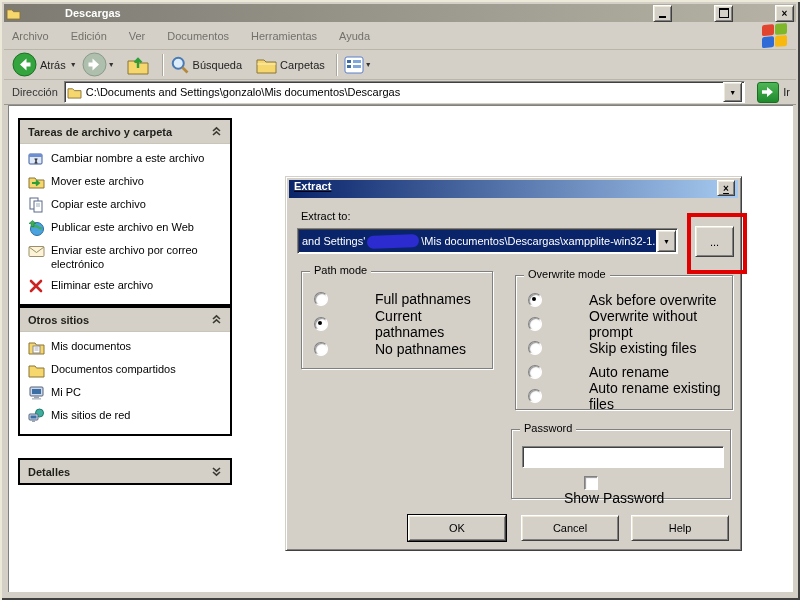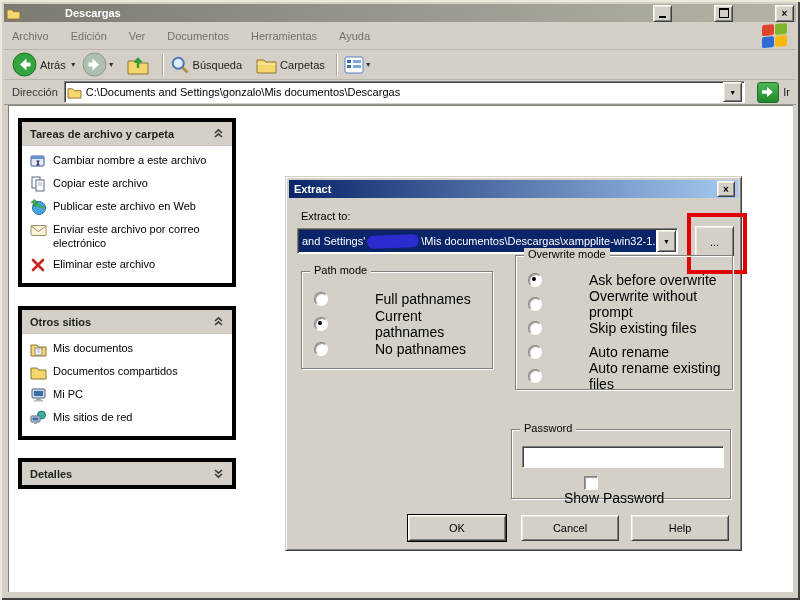--- a/index.html
+++ b/index.html
@@ -36,38 +36,38 @@
               padding-left:8px;border-bottom:1px solid #9a978c;}
   .addr-label{font-size:11px;color:#333;margin-right:6px;}
   .addr-input{flex:1;height:20px;display:flex;align-items:center;padding:0 2px;font-size:11px;color:#000;}
   .addr-drop{width:17px;height:18px;display:flex;align-items:center;justify-content:center;font-size:7px;margin-left:auto;}
   .go-btn{width:20px;height:19px;border-radius:3px;background:linear-gradient(#4eb656,#1f8a2c);
           border:1px solid #17701f;display:flex;align-items:center;justify-content:center;margin:0 4px 0 8px;}
   .go-label{font-size:11px;color:#222;margin-right:6px;}
   
   .content{position:absolute;left:8px;top:105px;width:784px;height:486px;background:#fff;
            border-top:1px solid #808080;border-left:1px solid #808080;}
-  .task-box{position:absolute;width:210px;background:#fff;border:4px solid #000000;}
+  .task-box{position:absolute;width:210px;background:#fff;border:2px solid #000000;}
   .task-header{height:23px;background:#d4d0c8;display:flex;align-items:center;padding:0 8px;
                border-bottom:1px solid #c9c6b8;}
   .task-header span.t{font-size:11px;font-weight:bold;color:#1f1f1a;flex:1;}
   .task-body{padding:7px 6px 8px 8px;}
   .task-row{display:flex;align-items:flex-start;margin-bottom:7px;}
   .task-row:last-child{margin-bottom:2px;}
   .task-icon{width:17px;height:16px;flex:0 0 17px;margin-right:6px;}
   .task-label{font-size:11px;color:#000;line-height:14px;}
   .file-item{position:absolute;left:256px;top:112px;display:flex;align-items:flex-start;}
   .file-text{background:#d4d0c8;padding:3px 6px;margin-left:3px;margin-top:4px;}
   .file-line{font-size:11px;color:#000;line-height:14px;white-space:nowrap;}
   
   .dialog{position:absolute;left:285px;top:176px;width:455px;height:373px;background:#d4d0c8;
           border:1px solid;border-color:#d4d0c8 #404040 #404040 #d4d0c8;
           box-shadow:inset 1px 1px 0 #ffffff, inset -1px -1px 0 #808080;}
   .dlg-title{position:absolute;left:3px;top:3px;right:3px;height:18px;
-             background:linear-gradient(90deg,#0a246a,#a6caf0);display:flex;align-items:center;padding:0 3px;}
+             background:linear-gradient(90deg,#0a246a,#a6caf0);display:flex;align-items:flex-start;padding:0 3px;text-decoration:underline;}
   .dlg-title-text{color:#fff;font-weight:bold;font-size:11px;flex:1;margin-left:2px;}
   .dlg-close{width:16px;height:14px;display:flex;align-items:center;justify-content:center;
              font-size:10px;font-weight:bold;}
   .dlg-label{position:absolute;font-size:11px;color:#000;}
   .combo{position:absolute;left:11px;top:51px;width:379px;height:24px;display:flex;}
   .combo-text{flex:1;background:#0a246a;color:#fff;font-size:11px;display:flex;align-items:center;
               padding:0 3px;white-space:nowrap;overflow:hidden;margin:1px;}
   .censor{display:inline-block;width:52px;height:13px;background:#2b2bd0;border-radius:7px;
           margin:0 2px;transform:rotate(-2deg);flex:0 0 auto;}
   .combo-btn{width:17px;margin:1px 1px 1px 0;display:flex;align-items:center;justify-content:center;font-size:7px;}
@@ -194,20 +194,27 @@
             <rect x="1" y="3" width="13" height="10" rx="1" fill="#dfe9f8" stroke="#3a5a9c"></rect>
             <rect x="1" y="3" width="13" height="3" fill="#6d8fd1"></rect>
             <line x1="8" y1="8" x2="8" y2="12" stroke="#222" stroke-width="1.4"></line>
             <line x1="6.5" y1="8" x2="9.5" y2="8" stroke="#222"></line>
             <line x1="6.5" y1="12" x2="9.5" y2="12" stroke="#222"></line>
           </svg>
         <span class="task-label">Cambiar nombre a este archivo</span>
       </div>
       <div class="task-row">
         <svg class="task-icon" viewBox="0 0 17 16">
+            <path d="M1 4 h6 l1.5 2 h7.5 v8 H1z" fill="#f5d76e" stroke="#8a7435"></path>
+            <path d="M4 9 h6 M8 6.5 L11 9 L8 11.5" stroke="#2e9e38" stroke-width="1.8" fill="none"></path>
+          </svg>
+        <span class="task-label">Mover este archivo</span>
+      </div>
+      <div class="task-row">
+        <svg class="task-icon" viewBox="0 0 17 16">
             <rect x="2" y="1" width="8" height="11" fill="#fff" stroke="#5a6a8a"></rect>
             <rect x="6" y="4" width="8" height="11" fill="#fff" stroke="#5a6a8a"></rect>
             <line x1="8" y1="7" x2="12" y2="7" stroke="#9ab"></line>
             <line x1="8" y1="9" x2="12" y2="9" stroke="#9ab"></line>
           </svg>
         <span class="task-label">Copiar este archivo</span>
       </div>
       <div class="task-row">
         <svg class="task-icon" viewBox="0 0 17 16">
             <circle cx="9" cy="9" r="6.5" fill="#4aa3df" stroke="#2a6ea0"></circle>
@@ -315,21 +322,21 @@
       <div class="radio-row">
         <span class="radio checked"></span>
         <span class="radio-label">Current pathnames</span>
       </div>
       <div class="radio-row">
         <span class="radio"></span>
         <span class="radio-label">No pathnames</span>
       </div>
     </div>
 
-    <div class="groupbox" style="left:229px;top:78px;width:218px;height:135px;padding:12px 0 0 12px;box-sizing:border-box;">
+    <div class="groupbox" style="left:229px;top:98px;width:218px;height:135px;padding:12px 0 0 12px;box-sizing:border-box;">
       <span class="gb-label">Overwrite mode</span>
       <div class="radio-row" style="height:24px">
         <span class="radio checked"></span>
         <span class="radio-label">Ask before overwrite</span>
       </div>
       <div class="radio-row" style="height:24px">
         <span class="radio"></span>
         <span class="radio-label">Overwrite without prompt</span>
       </div>
       <div class="radio-row" style="height:24px">

